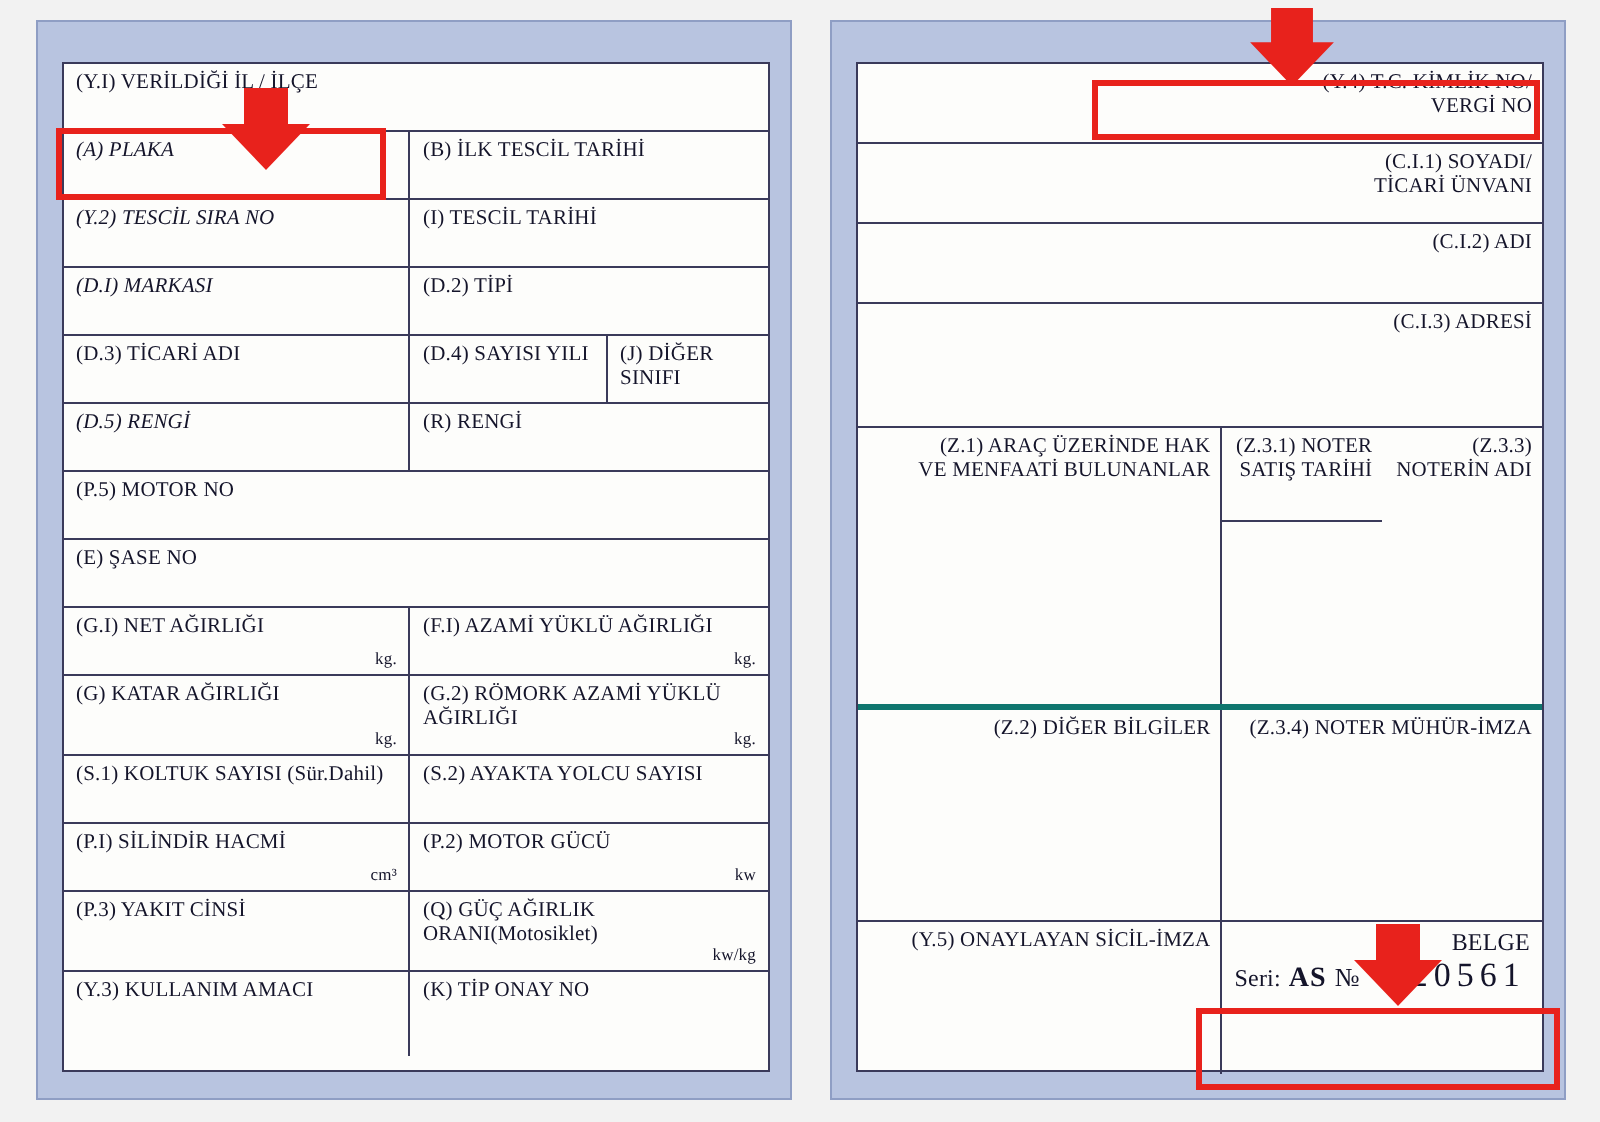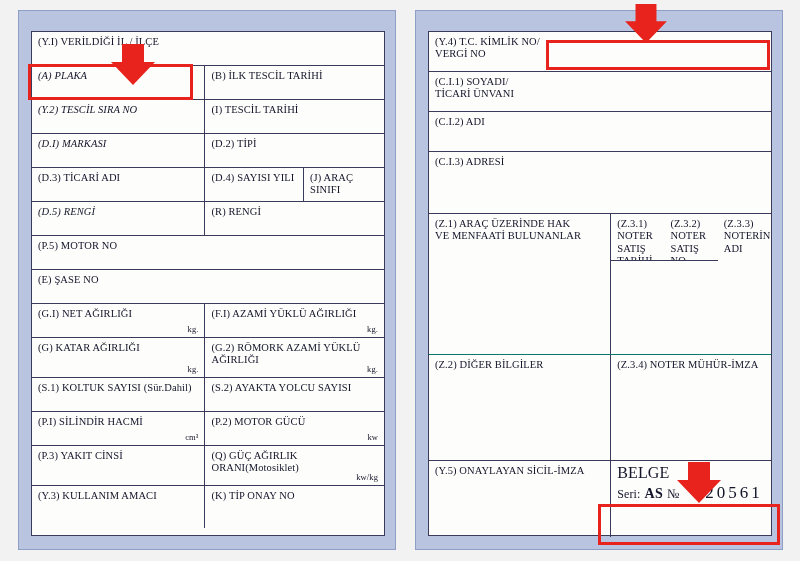--- a/index.html
+++ b/index.html
@@ -31,21 +31,21 @@
   .panel-left  { left: 18px;  top: 10px;  width: 378px; height: 540px; }
   .panel-right { left: 415px; top: 10px;  width: 368px; height: 540px; }
 
   .sheet {
     position: absolute;
     background: #fdfdfb;
     box-sizing: border-box;
     border: 1px solid #3a3a5a;
   }
   .sheet-left  { left: 12px; top: 20px; width: 354px; height: 505px; }
-  .sheet-right { left: 12px; top: 20px; width: 344px; height: 505px; }
+  .sheet-right { left: 12px; top: 20px; width: 344px; height: 505px; text-align: right; }
 
   
   .row {
     position: relative;
     display: flex;
     border-bottom: 1px solid #3a3a5a;
     box-sizing: border-box;
   }
   .row:last-child { border-bottom: none; }
   .cell {
@@ -102,21 +102,21 @@
     padding: 0 6px;
   }
   .serial-seri { font-size: 12px; }
   .serial-as { font-size: 14px; font-weight: bold; letter-spacing: .5px; }
   .serial-no { font-size: 13px; }
   .serial-num {
     font-size: 17px;
     letter-spacing: 3px;
     margin-left: 10px;
   }
-  .belge-lbl { font-size: 16px; padding: 3px 6px 0 6px; display:block; }
+  .belge-lbl { font-size: 12px; padding: 3px 6px 0 6px; display:block; }
 </style>
 </head>
 <body>
 
 <div class="page">
 
   <div class="panel panel-left">
     <div class="sheet sheet-left">
 
       <div class="row" style="height:34px">
@@ -153,21 +153,21 @@
       </div>
 
       <div class="row" style="height:34px">
         <div class="cell c-d3">
           <span class="lbl">(D.3) TİCARİ ADI</span>
         </div>
         <div class="cell c-d4">
           <span class="lbl">(D.4) SAYISI YILI</span>
         </div>
         <div class="cell c-j">
-          <span class="lbl">(J) ARAÇ SINIFI</span>
+          <span class="lbl">(J) DİĞER SINIFI</span>
         </div>
       </div>
 
       <div class="row" style="height:34px">
         <div class="cell c-a">
           <span class="lbl">(D.5) RENGİ</span>
         </div>
         <div class="cell c-b">
           <span class="lbl">(R) RENGİ</span>
         </div>
@@ -272,31 +272,28 @@
           <span class="lbl">(C.I.2) ADI</span>
         </div>
       </div>
 
       <div class="row" style="height:62px">
         <div class="cell rc-full">
           <span class="lbl">(C.I.3) ADRESİ</span>
         </div>
       </div>
 
-      <div class="row" style="height:141px; border-bottom:1px solid #0f766e;">
+      <div class="row" style="height:141px; border-bottom:3px solid #0f766e;">
         <div class="cell rc-l" style="border-bottom:none;">
           <span class="lbl">(Z.1) ARAÇ ÜZERİNDE HAK
 VE MENFAATİ BULUNANLAR</span>
         </div>
         <div class="cell rc-r" style="padding:0; display:flex; ">
           <div class="cell" style="height:47px; width:100%; border-left:none; border-bottom:1px solid #3a3a5a;">
             <span class="lbl">(Z.3.1) NOTER SATIŞ TARİHİ</span>
-          </div>
-          <div class="cell" style="height:47px; width:100%; border-left:none; border-bottom:1px solid #3a3a5a;">
-            <span class="lbl">(Z.3.2) NOTER SATIŞ NO</span>
           </div>
           <div class="cell" style="height:47px; width:100%; border-left:none;">
             <span class="lbl">(Z.3.3) NOTERİN ADI</span>
           </div>
         </div>
       </div>
 
       <div class="row" style="height:106px">
         <div class="cell rc-l">
           <span class="lbl">(Z.2) DİĞER BİLGİLER</span>

